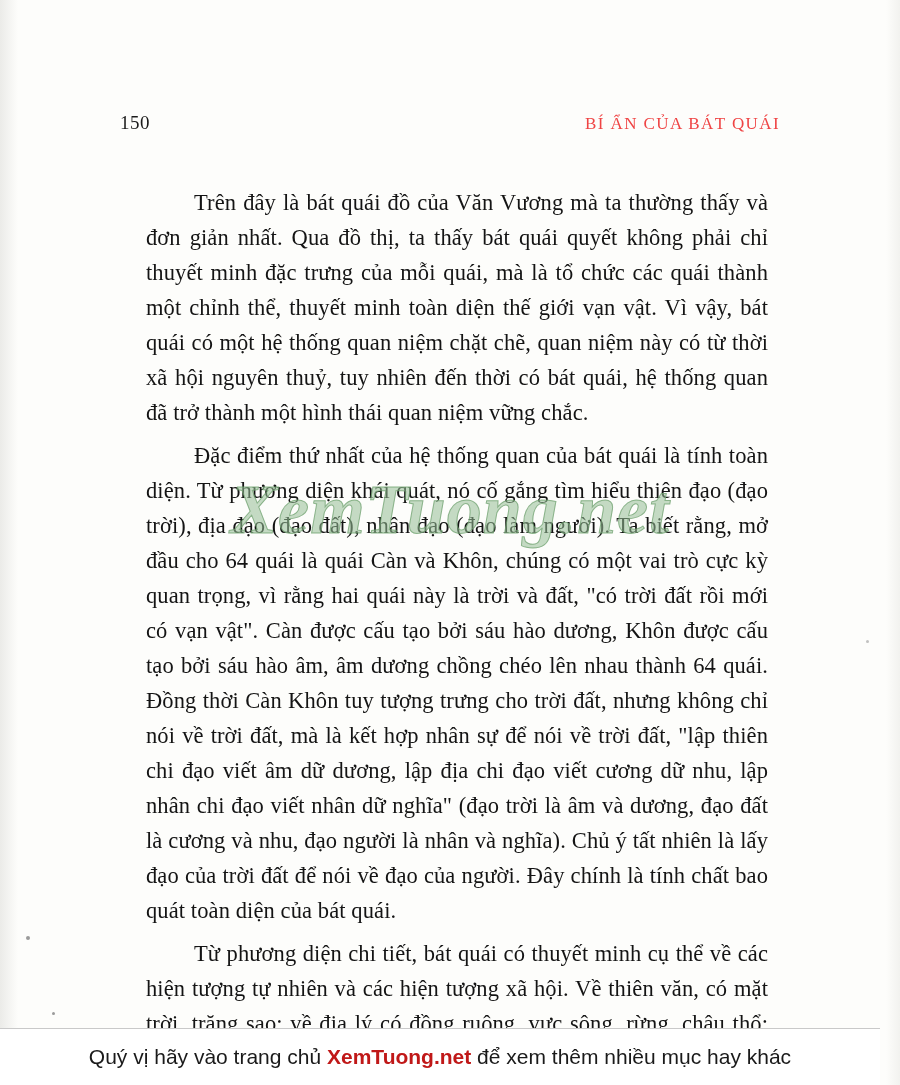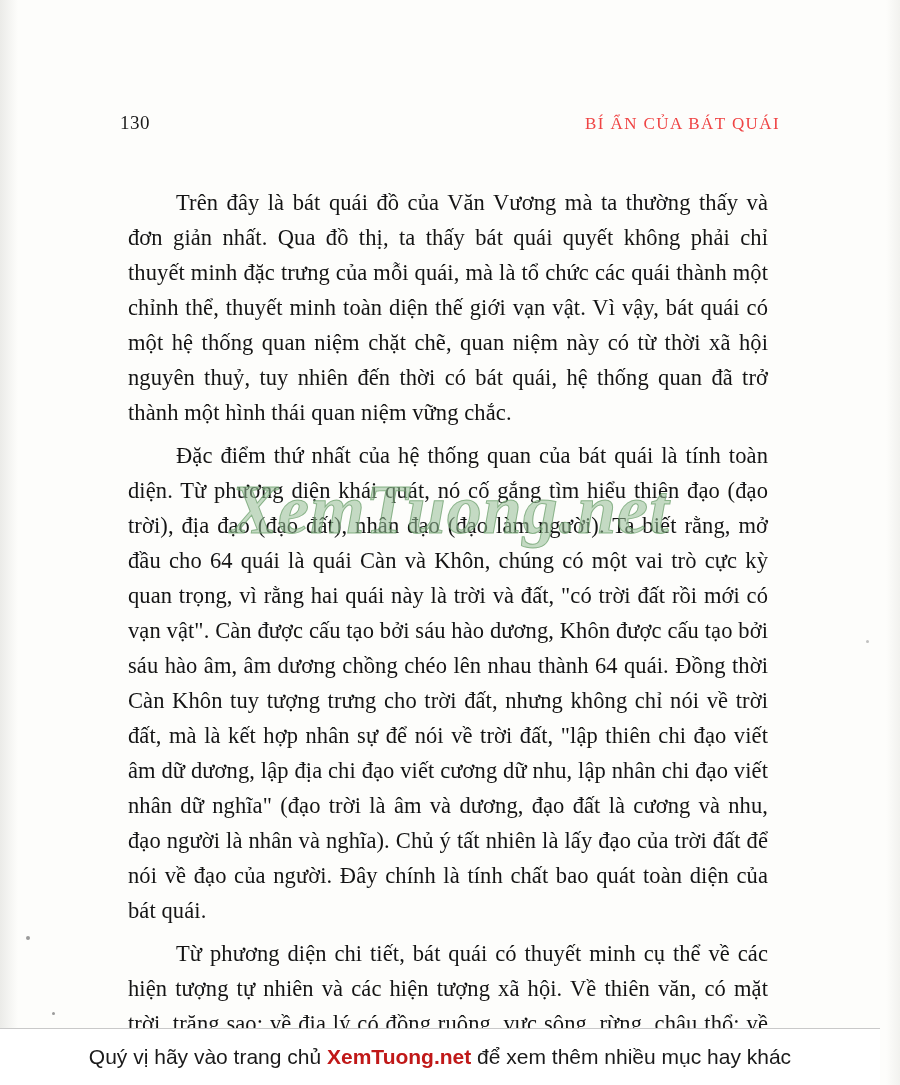--- a/index.html
+++ b/index.html
@@ -62,21 +62,21 @@
     color: #ef4444;
   }
 
   .content {
     position: absolute;
     left: 128px;
     top: 185px;
     width: 640px;
   }
   .para {
-    margin: 0 0 8px 0;
+    margin: 0 0 8px 18px;
     font-size: 22.5px;
     line-height: 35px;
     text-align: justify;
     text-justify: inter-word;
     text-indent: 48px;
     color: #141414;
     letter-spacing: 0.1px;
   }
 
   
@@ -137,21 +137,21 @@
 <div class="page">
 
   <div class="scan-edge-left"></div>
   <div class="scan-edge-right"></div>
 
   <div class="speck s1"></div>
   <div class="speck s2"></div>
   <div class="speck s3"></div>
 
   <div class="header">
-    <div class="page-number">130</div>
+    <div class="page-number">150</div>
     <div class="book-title">BÍ ẨN CỦA BÁT QUÁI</div>
   </div>
 
   <div class="content">
     <p class="para">Trên đây là bát quái đồ của Văn Vương mà ta thường thấy và đơn giản nhất. Qua đồ thị, ta thấy bát quái quyết không phải chỉ thuyết minh đặc trưng của mỗi quái, mà là tổ chức các quái thành một chỉnh thể, thuyết minh toàn diện thế giới vạn vật. Vì vậy, bát quái có một hệ thống quan niệm chặt chẽ, quan niệm này có từ thời xã hội nguyên thuỷ, tuy nhiên đến thời có bát quái, hệ thống quan đã trở thành một hình thái quan niệm vững chắc.</p>
     <p class="para">Đặc điểm thứ nhất của hệ thống quan của bát quái là tính toàn diện. Từ phương diện khái quát, nó cố gắng tìm hiểu thiên đạo (đạo trời), địa đạo (đạo đất), nhân đạo (đạo làm người). Ta biết rằng, mở đầu cho 64 quái là quái Càn và Khôn, chúng có một vai trò cực kỳ quan trọng, vì rằng hai quái này là trời và đất, "có trời đất rồi mới có vạn vật". Càn được cấu tạo bởi sáu hào dương, Khôn được cấu tạo bởi sáu hào âm, âm dương chồng chéo lên nhau thành 64 quái. Đồng thời Càn Khôn tuy tượng trưng cho trời đất, nhưng không chỉ nói về trời đất, mà là kết hợp nhân sự để nói về trời đất, "lập thiên chi đạo viết âm dữ dương, lập địa chi đạo viết cương dữ nhu, lập nhân chi đạo viết nhân dữ nghĩa" (đạo trời là âm và dương, đạo đất là cương và nhu, đạo người là nhân và nghĩa). Chủ ý tất nhiên là lấy đạo của trời đất để nói về đạo của người. Đây chính là tính chất bao quát toàn diện của bát quái.</p>
     <p class="para">Từ phương diện chi tiết, bát quái có thuyết minh cụ thể về các hiện tượng tự nhiên và các hiện tượng xã hội. Về thiên văn, có mặt trời, trăng sao; về địa lý có đồng ruộng, vực sông, rừng, châu thổ; về động vật, có rồng, ngựa, hổ, trâu; về thực vật có cỏ mao, dâu, cây tì bà, dưa. Đồng thời bát quái còn thâm nhập, thuyết minh cụ thể về xã hội, nhân sự như cúng tế, chiến tranh, săn bắn, nông nghiệp,</p>
   </div>
 
   <div class="watermark">XemTuong.net</div>

